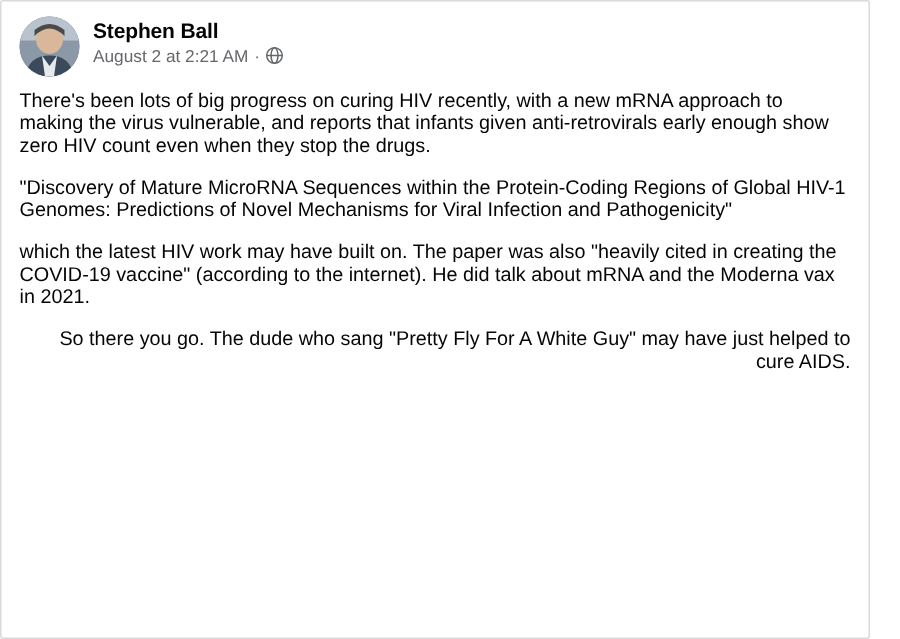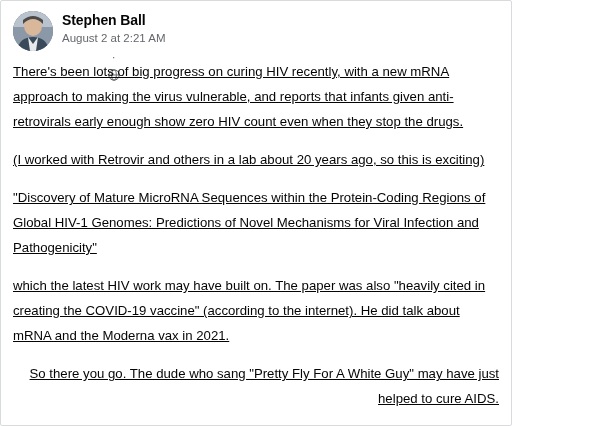--- a/index.html
+++ b/index.html
@@ -9,21 +9,21 @@
   body {
     width: 600px;
     height: 426px;
     background: #ffffff;
     font-family: "Liberation Sans", sans-serif;
     color: #050505;
     overflow: hidden;
   }
   .post {
     position: relative;
-    width: 512px;
+    width: 580px;
     height: 426px;
     box-sizing: border-box;
     background: #ffffff;
     border: 1px solid #d9dadc;
     border-radius: 2px;
     padding: 10px 12px 0 12px;
   }
   .post-header {
     display: flex;
     align-items: flex-start;
@@ -48,42 +48,40 @@
   }
   .author-name {
     font-size: 14px;
     font-weight: bold;
     line-height: 17px;
     color: #050505;
     letter-spacing: -0.1px;
   }
   .meta-row {
     display: flex;
-    align-items: center;
+    align-items: flex-start;
     gap: 4px;
     font-size: 11.5px;
     color: #65676b;
     line-height: 15px;
     margin-top: 2px;
-    flex-direction: column;
   }
   .meta-sep { color: #65676b; }
   .globe-icon {
     display: inline-flex;
     align-items: center;
     justify-content: center;
     width: 12px;
     height: 12px;
   }
   .post-body {
     margin-top: 6px;
     font-size: 13.2px;
-    line-height: 25px;
+    line-height: 15px;
     color: #050505;
-    text-decoration: underline;
   }
   .post-body p {
     margin: 0 0 13px 0;
   }
   .post-body p:last-child {
     margin-bottom: 0;
     text-align: right;
   }
 </style>
 </head>
@@ -113,20 +111,19 @@
             <ellipse cx="6" cy="6" rx="2.3" ry="5.2" fill="none" stroke="#65676b" stroke-width="1"></ellipse>
             <line x1="0.8" y1="6" x2="11.2" y2="6" stroke="#65676b" stroke-width="1"></line>
           </svg>
         </span>
       </div>
     </div>
   </div>
 
   <div class="post-body">
     <p>There's been lots of big progress on curing HIV recently, with a new mRNA approach to making the virus vulnerable, and reports that infants given anti-retrovirals early enough show zero HIV count even when they stop the drugs.</p>
-    <p>(I worked with Retrovir and others in a lab about 20 years ago, so this is exciting)</p>
     <p>"Discovery of Mature MicroRNA Sequences within the Protein-Coding Regions of Global HIV-1 Genomes: Predictions of Novel Mechanisms for Viral Infection and Pathogenicity"</p>
     <p>which the latest HIV work may have built on. The paper was also "heavily cited in creating the COVID-19 vaccine" (according to the internet). He did talk about mRNA and the Moderna vax in 2021.</p>
     <p>So there you go. The dude who sang "Pretty Fly For A White Guy" may have just helped to cure AIDS.</p>
 
   </div>
 
 </div>
 
 </body></html>

